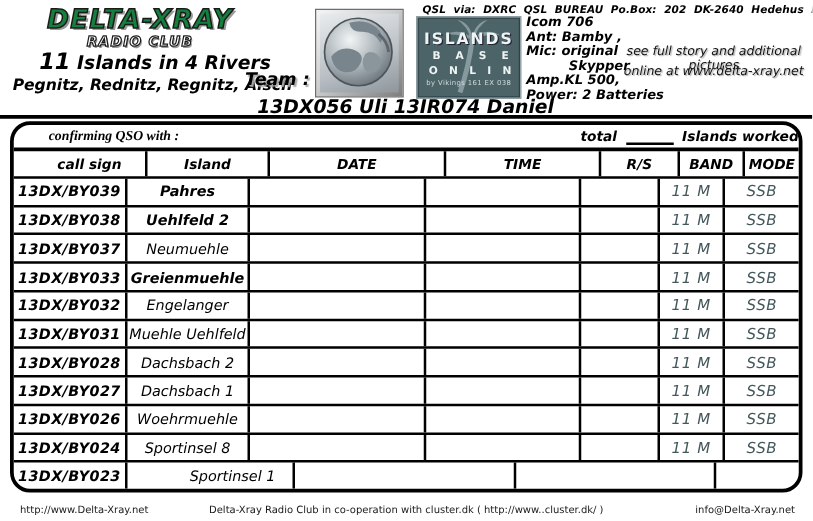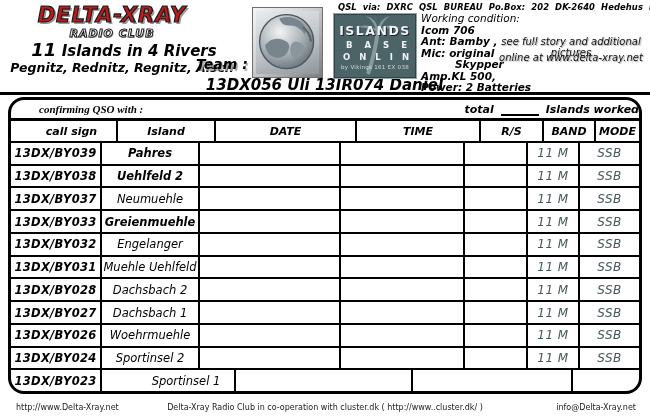--- a/index.html
+++ b/index.html
@@ -5,21 +5,21 @@
   * { margin:0; padding:0; box-sizing:border-box; }
   html,body { background:#fff; }
   .page {
     position:relative; width:650px; height:417px; background:#fff;
     font-family:"DejaVu Sans","Liberation Sans",sans-serif; color:#000; overflow:hidden;
   }
   
   .logoblock { position:absolute; left:28px; top:3px; width:168px; text-align:center; }
   .clubname {
     font-style:italic; font-weight:900; font-size:21px; letter-spacing:1px;
-    color:#b91c1c; -webkit-text-stroke:1.2px #1a1a1a;
+    color:#15803d; -webkit-text-stroke:1.2px #1a1a1a;
     text-shadow:2px 2px 0 #9a9a9a;
   }
   .clubsub {
     font-style:italic; font-weight:900; font-size:11px; letter-spacing:1px; margin-top:0px;
     color:#fff; -webkit-text-stroke:1px #1a1a1a;
     text-shadow:1px 1px 0 #9a9a9a;
   }
   .islandstitle { position:absolute; left:10px; top:39px; width:228px; text-align:center;
     font-style:italic; font-weight:bold; font-size:15px; }
   .islandstitle .big { font-size:18px; }
@@ -125,21 +125,20 @@
       <path d="M26 14 q-3 24 -10 44" stroke="#b7c5c6" stroke-width="4" fill="none"></path>
       <path d="M26 14 q-12 -8 -22 -2 q10 -2 22 4z M26 14 q12 -8 22 -2 q-10 -2 -22 4z M26 14 q-2 -12 -12 -14 q8 5 10 14z M26 14 q2 -12 12 -14 q-8 5 -10 14z" fill="#b7c5c6"></path>
     </svg>
     <div class="ibo-l1">ISLANDS</div>
     <div class="ibo-l2">BASE</div>
     <div class="ibo-l3">ONLINE</div>
     <div class="ibo-l4">by Vikings 161 EX 038</div>
   </div>
 
   <div class="workcond">
-    <div class="wtitle">Working condition:</div>
     <div class="wline">Icom 706</div>
     <div class="wline">Ant: Bamby ,</div>
     <div class="wline">Mic: original</div>
     <div class="wline indent">Skypper</div>
     <div class="wline">Amp.KL 500,</div>
     <div class="wline">Power: 2 Batteries</div>
   </div>
 
   <div class="promo">see full story and additional pictures</div>
   <div class="promo promo2">online at www.delta-xray.net</div>
@@ -239,21 +238,21 @@
           <div class="cell call">13DX/BY026</div>
           <div class="cell island">Woehrmuehle</div>
           <div class="cell"></div>
           <div class="cell"></div>
           <div class="cell"></div>
           <div class="cell bandmode">11 M</div>
           <div class="cell bandmode">SSB</div>
         </div>
         <div class="trow">
           <div class="cell call">13DX/BY024</div>
-          <div class="cell island">Sportinsel 2</div>
+          <div class="cell island">Sportinsel 8</div>
           <div class="cell"></div>
           <div class="cell"></div>
           <div class="cell"></div>
           <div class="cell bandmode">11 M</div>
           <div class="cell bandmode">SSB</div>
         </div>
         <div class="trow">
           <div class="cell call">13DX/BY023</div>
           <div class="cell island">Sportinsel 1</div>
           <div class="cell"></div>

